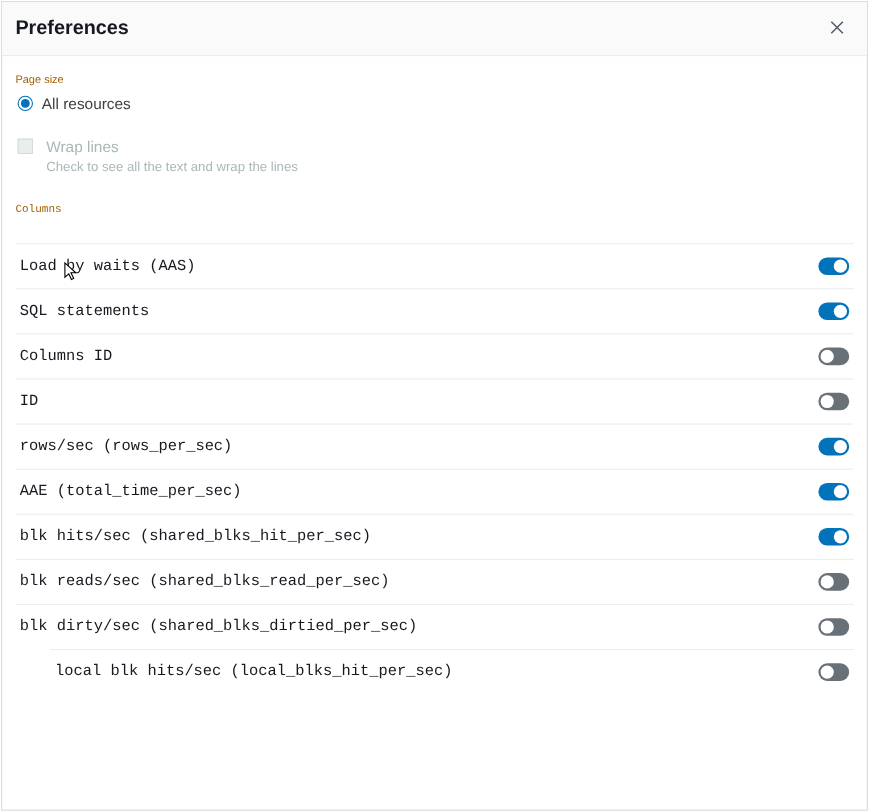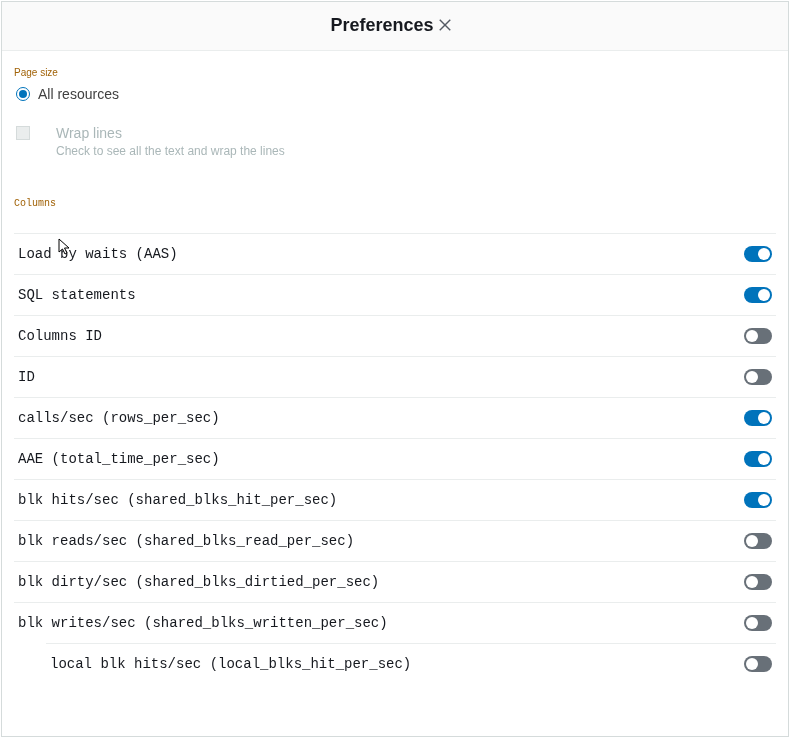--- a/index.html
+++ b/index.html
@@ -20,21 +20,21 @@
       border: 1px solid #d5dbdb;
       width: 788px;
       height: 736px;
       margin: 1px;
       display: flex;
       flex-direction: column;
     }
     .header {
       display: flex;
       align-items: center;
-      justify-content: center;
+      justify-content: space-between;
       padding: 12px 16px 14px 12px;
       border-bottom: 1px solid #eaeded;
       background: #fafafa;
     }
     .header h2 {
       font-size: 18px;
       font-weight: 700;
       color: #16191f;
     }
     .close-btn {
@@ -85,22 +85,22 @@
       background: #0073bb;
       border-radius: 50%;
     }
     .radio-label {
       font-size: 14px;
       color: #404040;
     }
     .checkbox-row {
       display: flex;
       align-items: flex-start;
-      gap: 26px;
-      margin-bottom: 40px;
+      gap: 12px;
+      margin-bottom: 28px;
       padding-left: 2px;
     }
     .checkbox {
       width: 14px;
       height: 14px;
       border: 1px solid #d5dbdb;
       background: #eaeded;
       flex-shrink: 0;
       margin-top: 2px;
     }
@@ -224,21 +224,21 @@
               <div class="knob"></div>
             </div>
           </div>
           <div class="column-row">
             <span class="column-label">ID</span>
             <div class="toggle off">
               <div class="knob"></div>
             </div>
           </div>
           <div class="column-row">
-            <span class="column-label">calls/sec (rows_per_sec)</span>
+            <span class="column-label">rows/sec (rows_per_sec)</span>
             <div class="toggle on">
               <div class="knob"></div>
             </div>
           </div>
           <div class="column-row">
             <span class="column-label">AAE (total_time_per_sec)</span>
             <div class="toggle on">
               <div class="knob"></div>
             </div>
           </div>
@@ -249,26 +249,20 @@
             </div>
           </div>
           <div class="column-row">
             <span class="column-label">blk reads/sec (shared_blks_read_per_sec)</span>
             <div class="toggle off">
               <div class="knob"></div>
             </div>
           </div>
           <div class="column-row">
             <span class="column-label">blk dirty/sec (shared_blks_dirtied_per_sec)</span>
-            <div class="toggle off">
-              <div class="knob"></div>
-            </div>
-          </div>
-          <div class="column-row">
-            <span class="column-label">blk writes/sec (shared_blks_written_per_sec)</span>
             <div class="toggle off">
               <div class="knob"></div>
             </div>
           </div>
           <div class="column-row">
             <span class="column-label">local blk hits/sec (local_blks_hit_per_sec)</span>
             <div class="toggle off">
               <div class="knob"></div>
             </div>
           </div>

